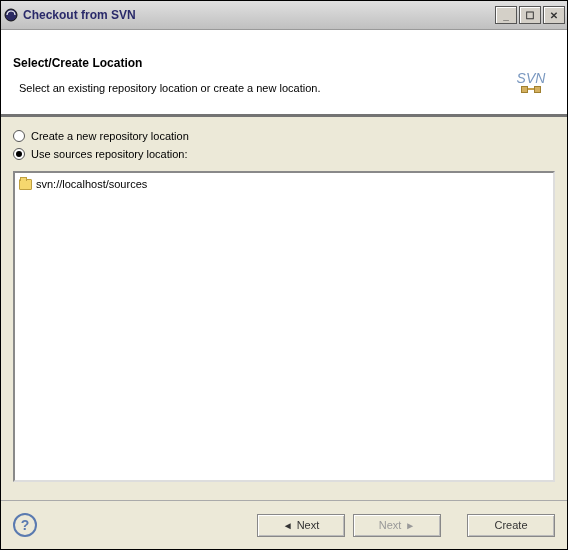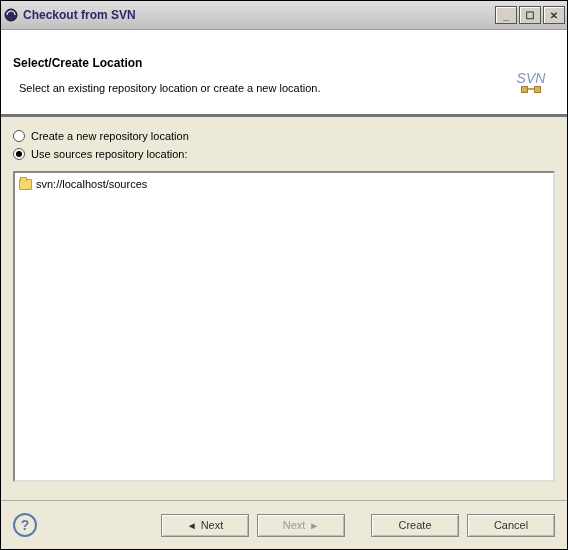--- a/index.html
+++ b/index.html
@@ -99,18 +99,15 @@
       <span>Next</span>
     </div>
     <div class="btn disabled">
       <span>Next</span>
       <span class="arrow">►</span>
     </div>
     <div style="width:10px"></div>
     <div class="btn">
       <span>Create</span>
     </div>
-    <div class="btn">
-      <span>Cancel</span>
-    </div>
   </div>
 
 </div>
 
 </body></html>

